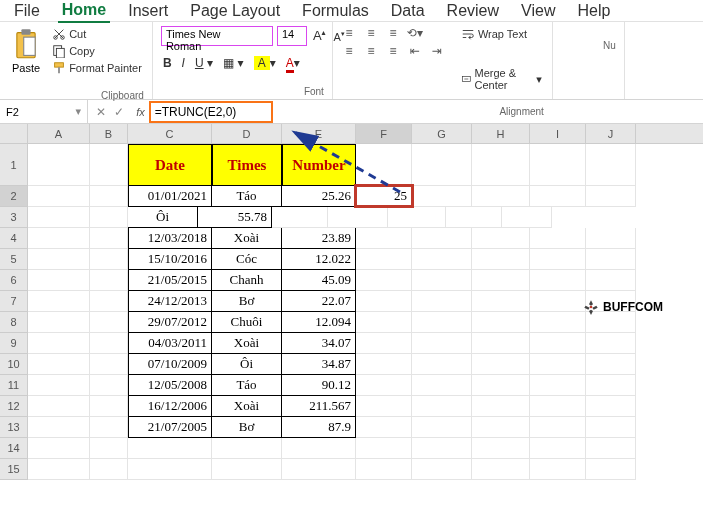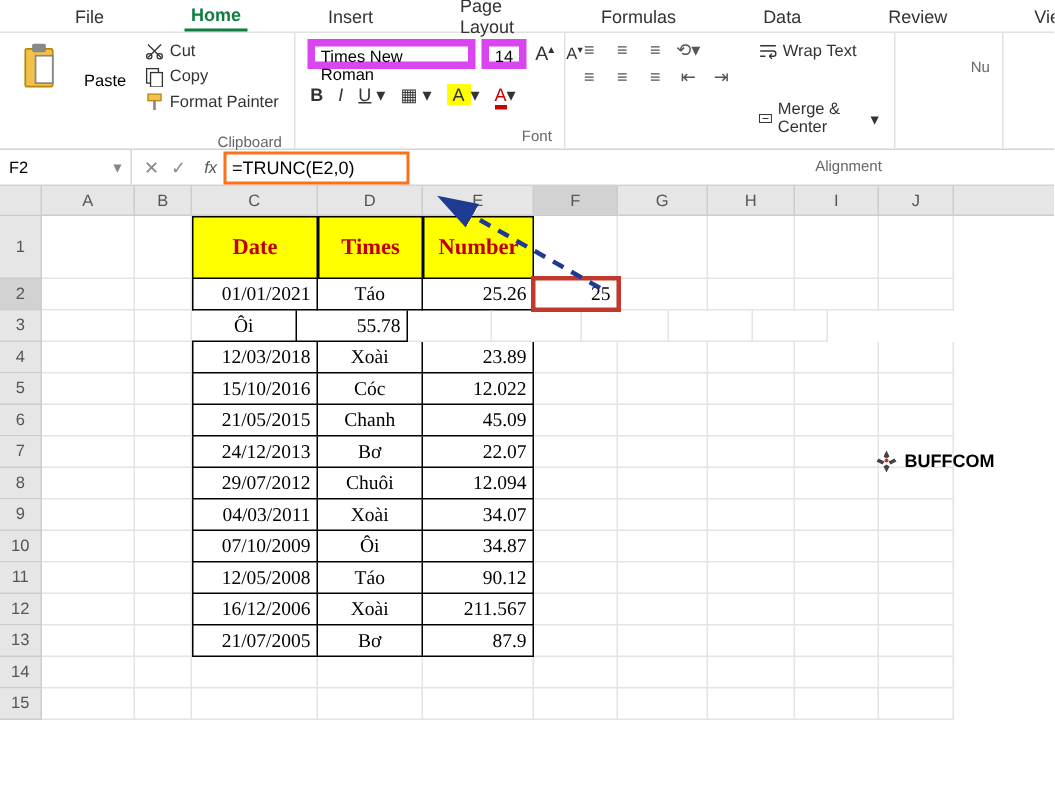--- a/index.html
+++ b/index.html
@@ -1,34 +1,34 @@
 <!DOCTYPE html>
 <html><head>
 <meta charset="utf-8">
 <style>
 * { margin: 0; padding: 0; box-sizing: border-box; font-family: 'Segoe UI', sans-serif; }
 body { background: #fff; width: 703px; height: 529px; overflow: hidden; font-size: 12px; }
 
 .titlebar { height: 22px; background: #fff; display: flex; align-items: center; padding-left: 10px; gap: 14px; border-bottom: 1px solid #e1e1e1; }
-.tab { font-size: 12px; color: #333; cursor: pointer; padding: 2px 4px; margin-left: 36px; }
+.tab { font-size: 16px; color: #333; cursor: pointer; padding: 2px 4px; }
 .tab.active { border-bottom: 2px solid #107c41; color: #107c41; font-weight: 600; }
 
 .ribbon { height: 78px; background: #fff; display: flex; border-bottom: 1px solid #d4d4d4; }
 .group { border-right: 1px solid #e1e1e1; padding: 4px 8px 2px; display: flex; flex-direction: column; }
 .group-body { flex: 1; display: flex; gap: 6px; align-items: flex-start; }
 .group-label { font-size: 10px; color: #666; text-align: right; margin-top: 14px; }
 
-.paste-btn { display: flex; flex-direction: row; align-items: flex-end; gap: 16px; padding: 2px 4px; cursor: pointer; }
+.paste-btn { display: flex; flex-direction: column; align-items: flex-end; gap: 2px; padding: 2px 4px; cursor: pointer; }
 .paste-icon { width: 28px; height: 32px; }
 .vstack { display: flex; flex-direction: column; gap: 1px; }
 .hitem { display: flex; align-items: center; gap: 3px; font-size: 11px; color: #333; padding: 1px 2px; cursor: pointer; }
 .hitem svg { width: 14px; height: 14px; }
 
 .font-row { display: flex; gap: 4px; align-items: center; }
-.font-sel { border: 5px solid #d946ef; font-size: 11px; padding: 1px 14px 1px 4px; height: 20px; background: #fff; position: relative; }
+.font-sel { border: 1px solid #d946ef; font-size: 11px; padding: 1px 14px 1px 4px; height: 20px; background: #fff; position: relative; }
 .font-row2 { display: flex; gap: 6px; margin-top: 4px; align-items: center; font-size: 12px; }
 .fbtn { cursor: pointer; padding: 0 2px; color: #333; }
 
 .align-grid { display: flex; flex-direction: column; gap: 4px; }
 .arow { display: flex; gap: 6px; }
 .abtn { width: 16px; height: 14px; cursor: pointer; color: #555; display: flex; align-items: center; justify-content: center; }
 
 .num-row { display: flex; gap: 4px; align-items: center; }
 
 .namebar { height: 24px; background: #fff; border-bottom: 1px solid #d4d4d4; display: flex; align-items: center; }

